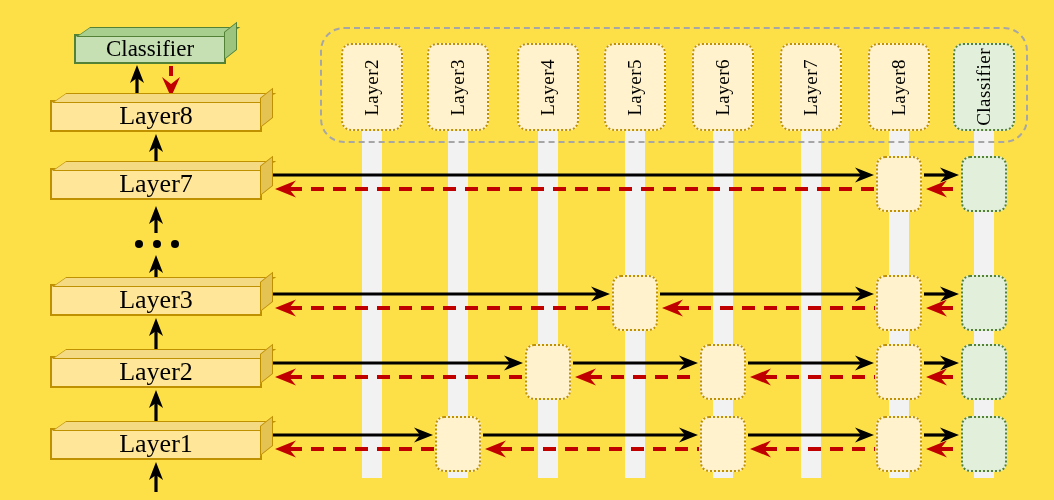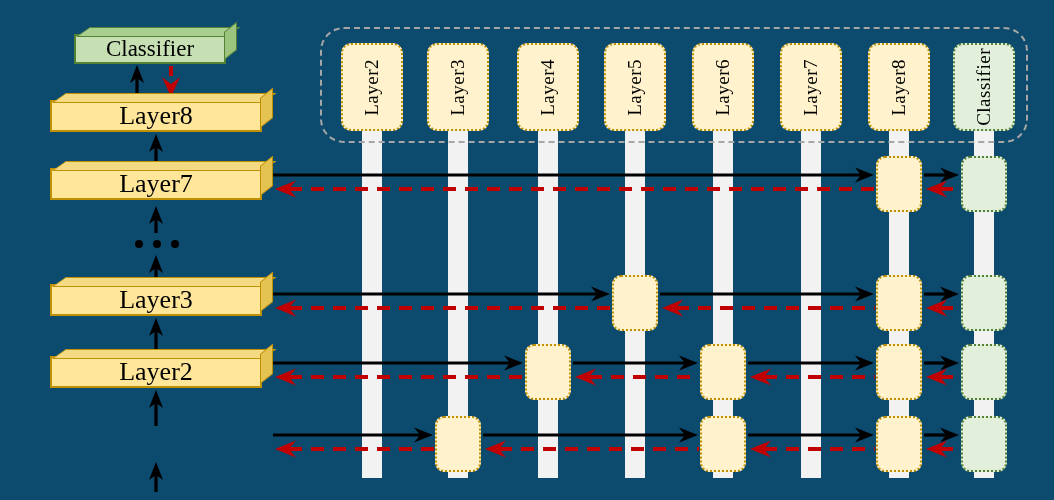--- a/index.html
+++ b/index.html
@@ -1,17 +1,17 @@
 <!DOCTYPE html>
 <html><head>
 <meta charset="utf-8">
 <style>
   html,body { margin:0; padding:0; background:#fff; }
   #canvas {
-    position:relative; width:1054px; height:500px; background:#0c4a6e;
+    position:relative; width:1054px; height:500px; background:#fde047;
     overflow:hidden; font-family:"Liberation Serif","DejaVu Serif",serif;
   }
   
   .band { position:absolute; top:131px; height:347px; width:20px; background:#F2F2F2; z-index:0; }
 
   
   #panel-container {
     position:absolute; left:320px; top:27px; width:708px; height:116px;
     border:2.6px dashed #A6A6A6; border-radius:24px; z-index:3; box-sizing:border-box;
     pointer-events:none;
@@ -181,20 +181,23 @@
       <i></i>
       <i></i>
       <i></i>
     </div>
   <div class="bar" style="top:284px">
     <span>Layer3</span>
   </div>
   <div class="bar" style="top:356px">
     <span>Layer2</span>
   </div>
+  <div class="bar" style="top:428px">
+    <span>Layer1</span>
+  </div>
 
   <div id="panel-container"></div>
   <div class="top-box" style="left:341px">
     <span class="vtext">Layer2</span>
   </div>
   <div class="top-box" style="left:427px">
     <span class="vtext">Layer3</span>
   </div>
   <div class="top-box" style="left:517px">
     <span class="vtext">Layer4</span>

